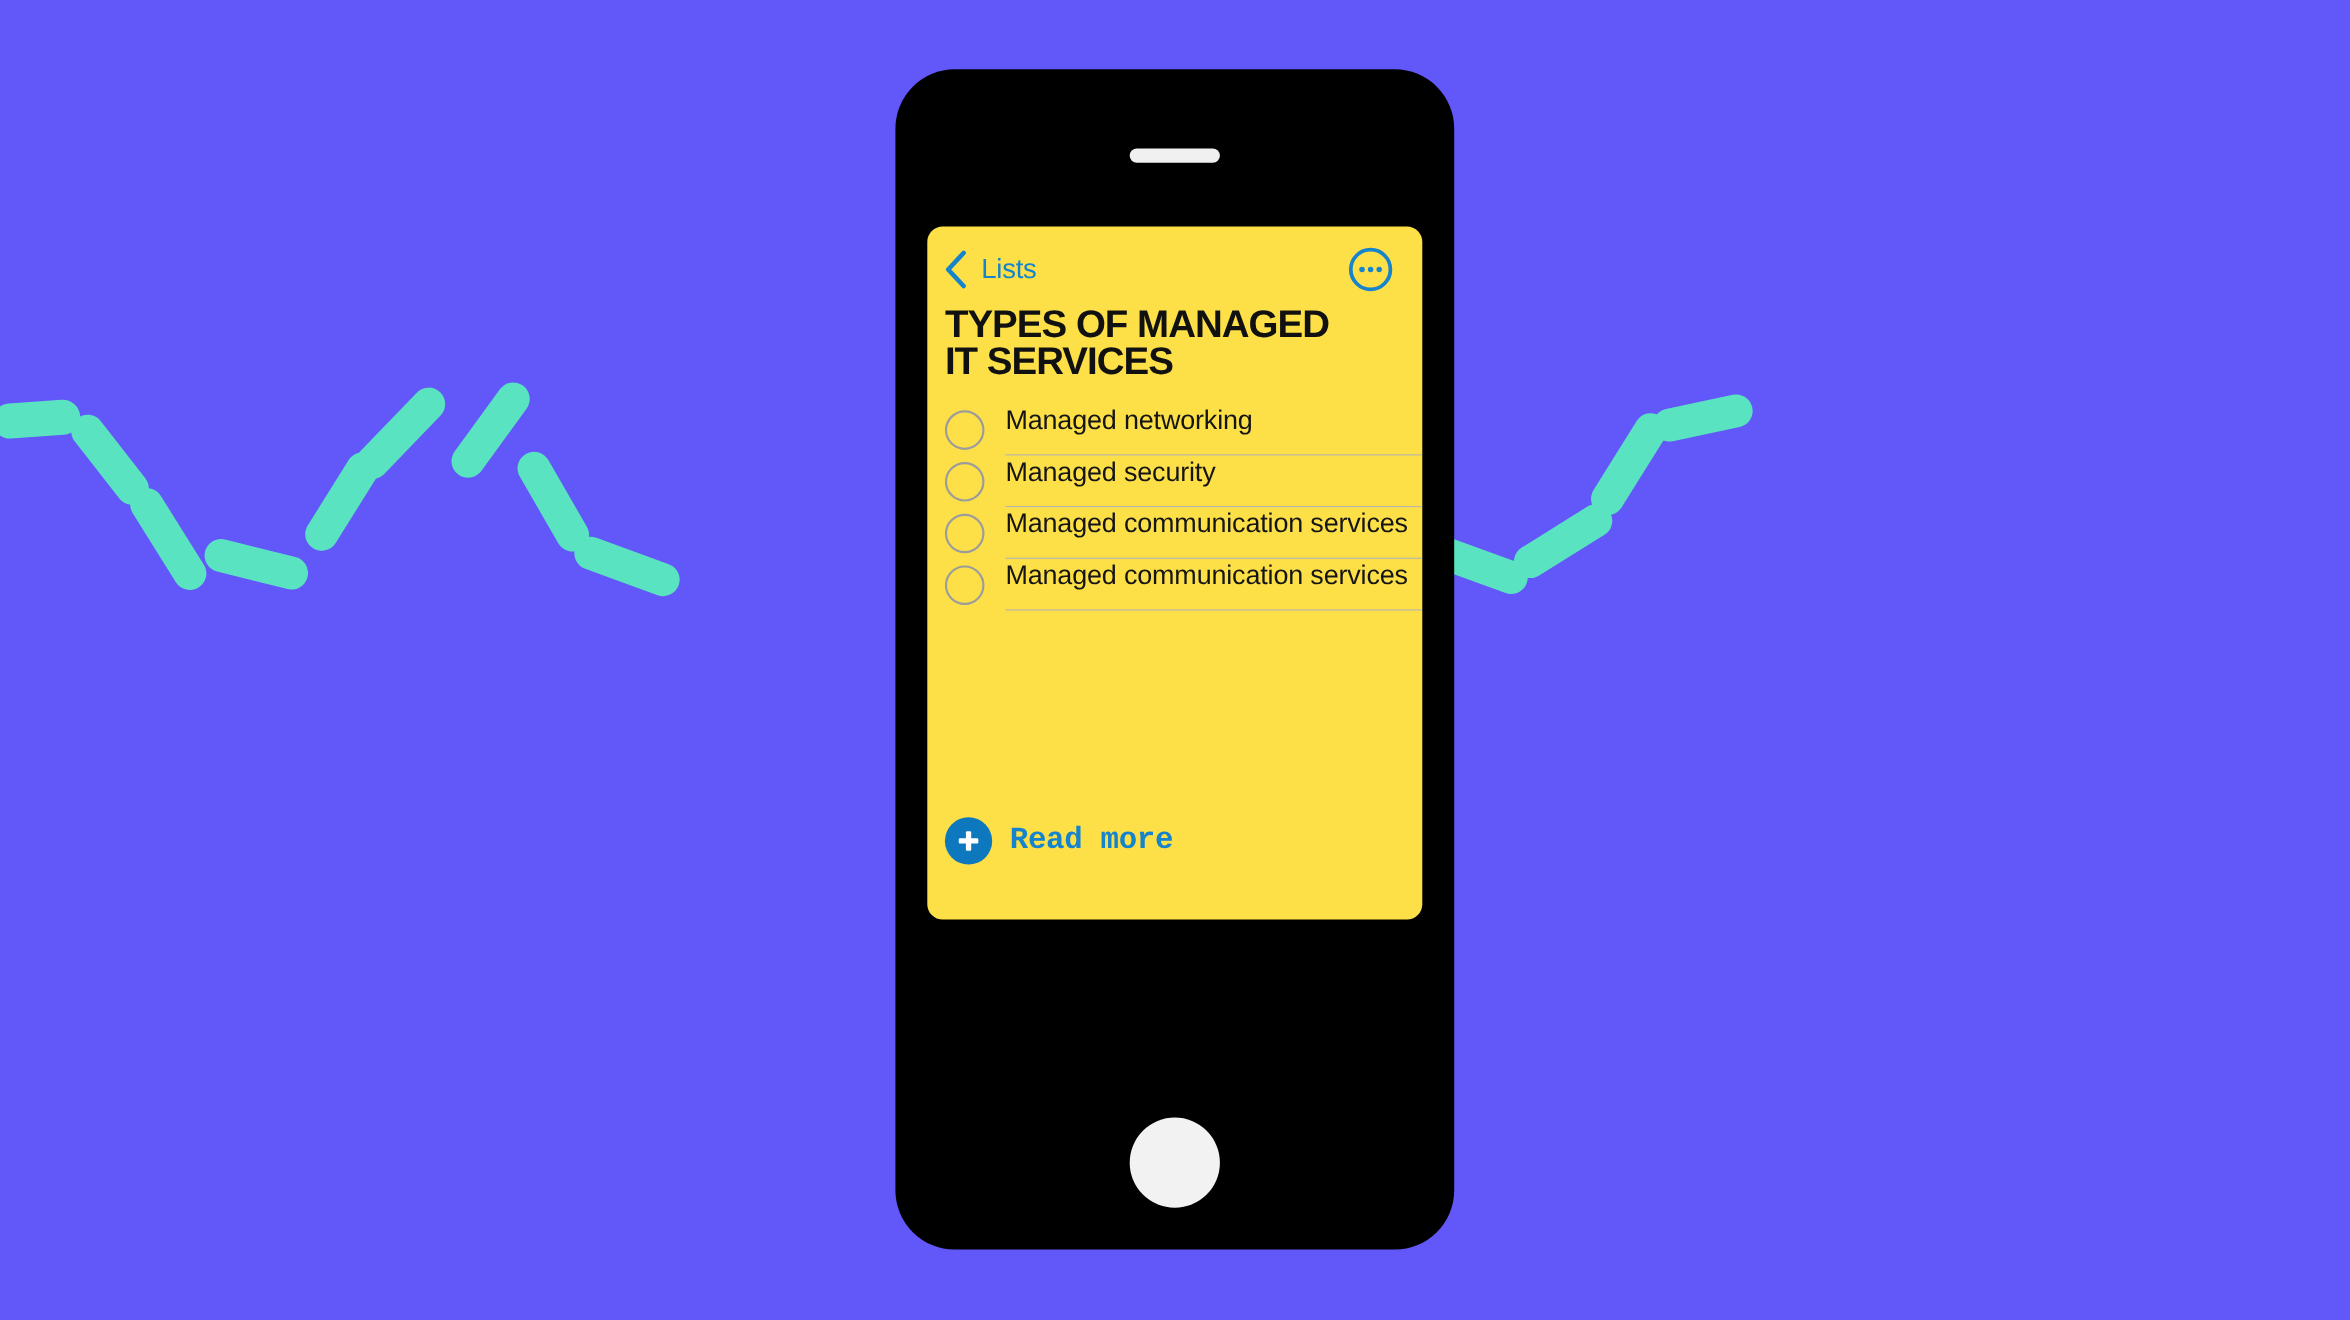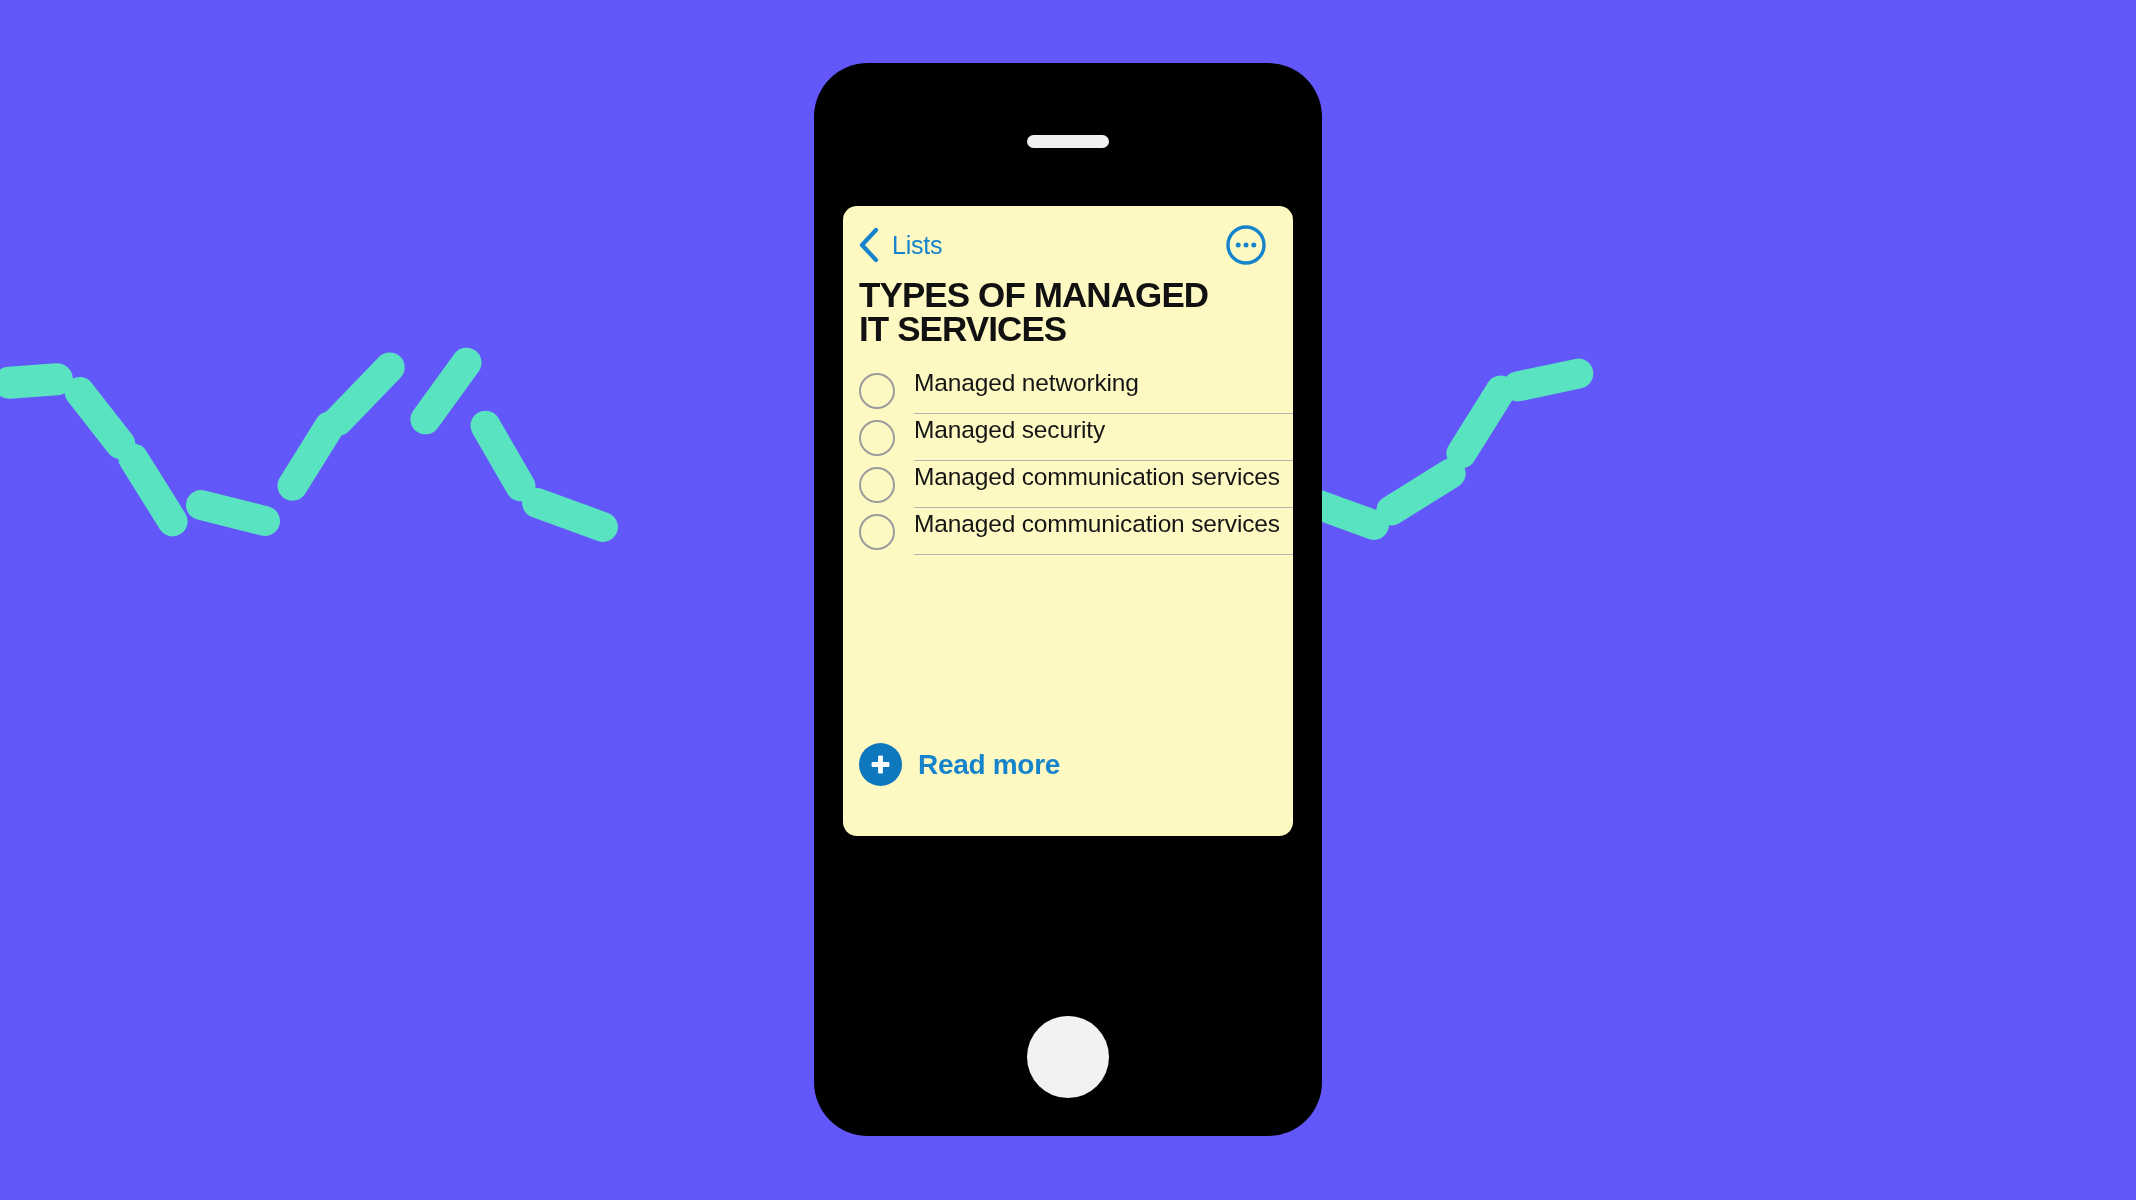--- a/index.html
+++ b/index.html
@@ -41,21 +41,21 @@
     width:82px; height:82px;
     border-radius:50%;
     background:#F2F2F2;
   }
 
   
   #screen {
     position:absolute;
     left:29px; top:143px;
     width:450px; height:630px;
-    background:#fef9c3;
+    background:#fde047;
     border-radius:14px;
     overflow:hidden;
   }
 
   
   #navbar {
     position:relative;
     height:78px;
     padding:0 26px 0 14px;
     display:flex;
@@ -127,20 +127,21 @@
 
   
   #read-more {
     position:absolute;
     left:16px;
     bottom:50px;
     display:flex;
     align-items:center;
     gap:16px;
     cursor:pointer;
+    font-family:Liberation Mono, monospace;
   }
   #plus-circle {
     width:43px; height:43px;
     border-radius:50%;
     background:#0E78BE;
     display:flex; align-items:center; justify-content:center;
     flex:0 0 auto;
   }
   #read-more-label {
     color:#1684CC;

